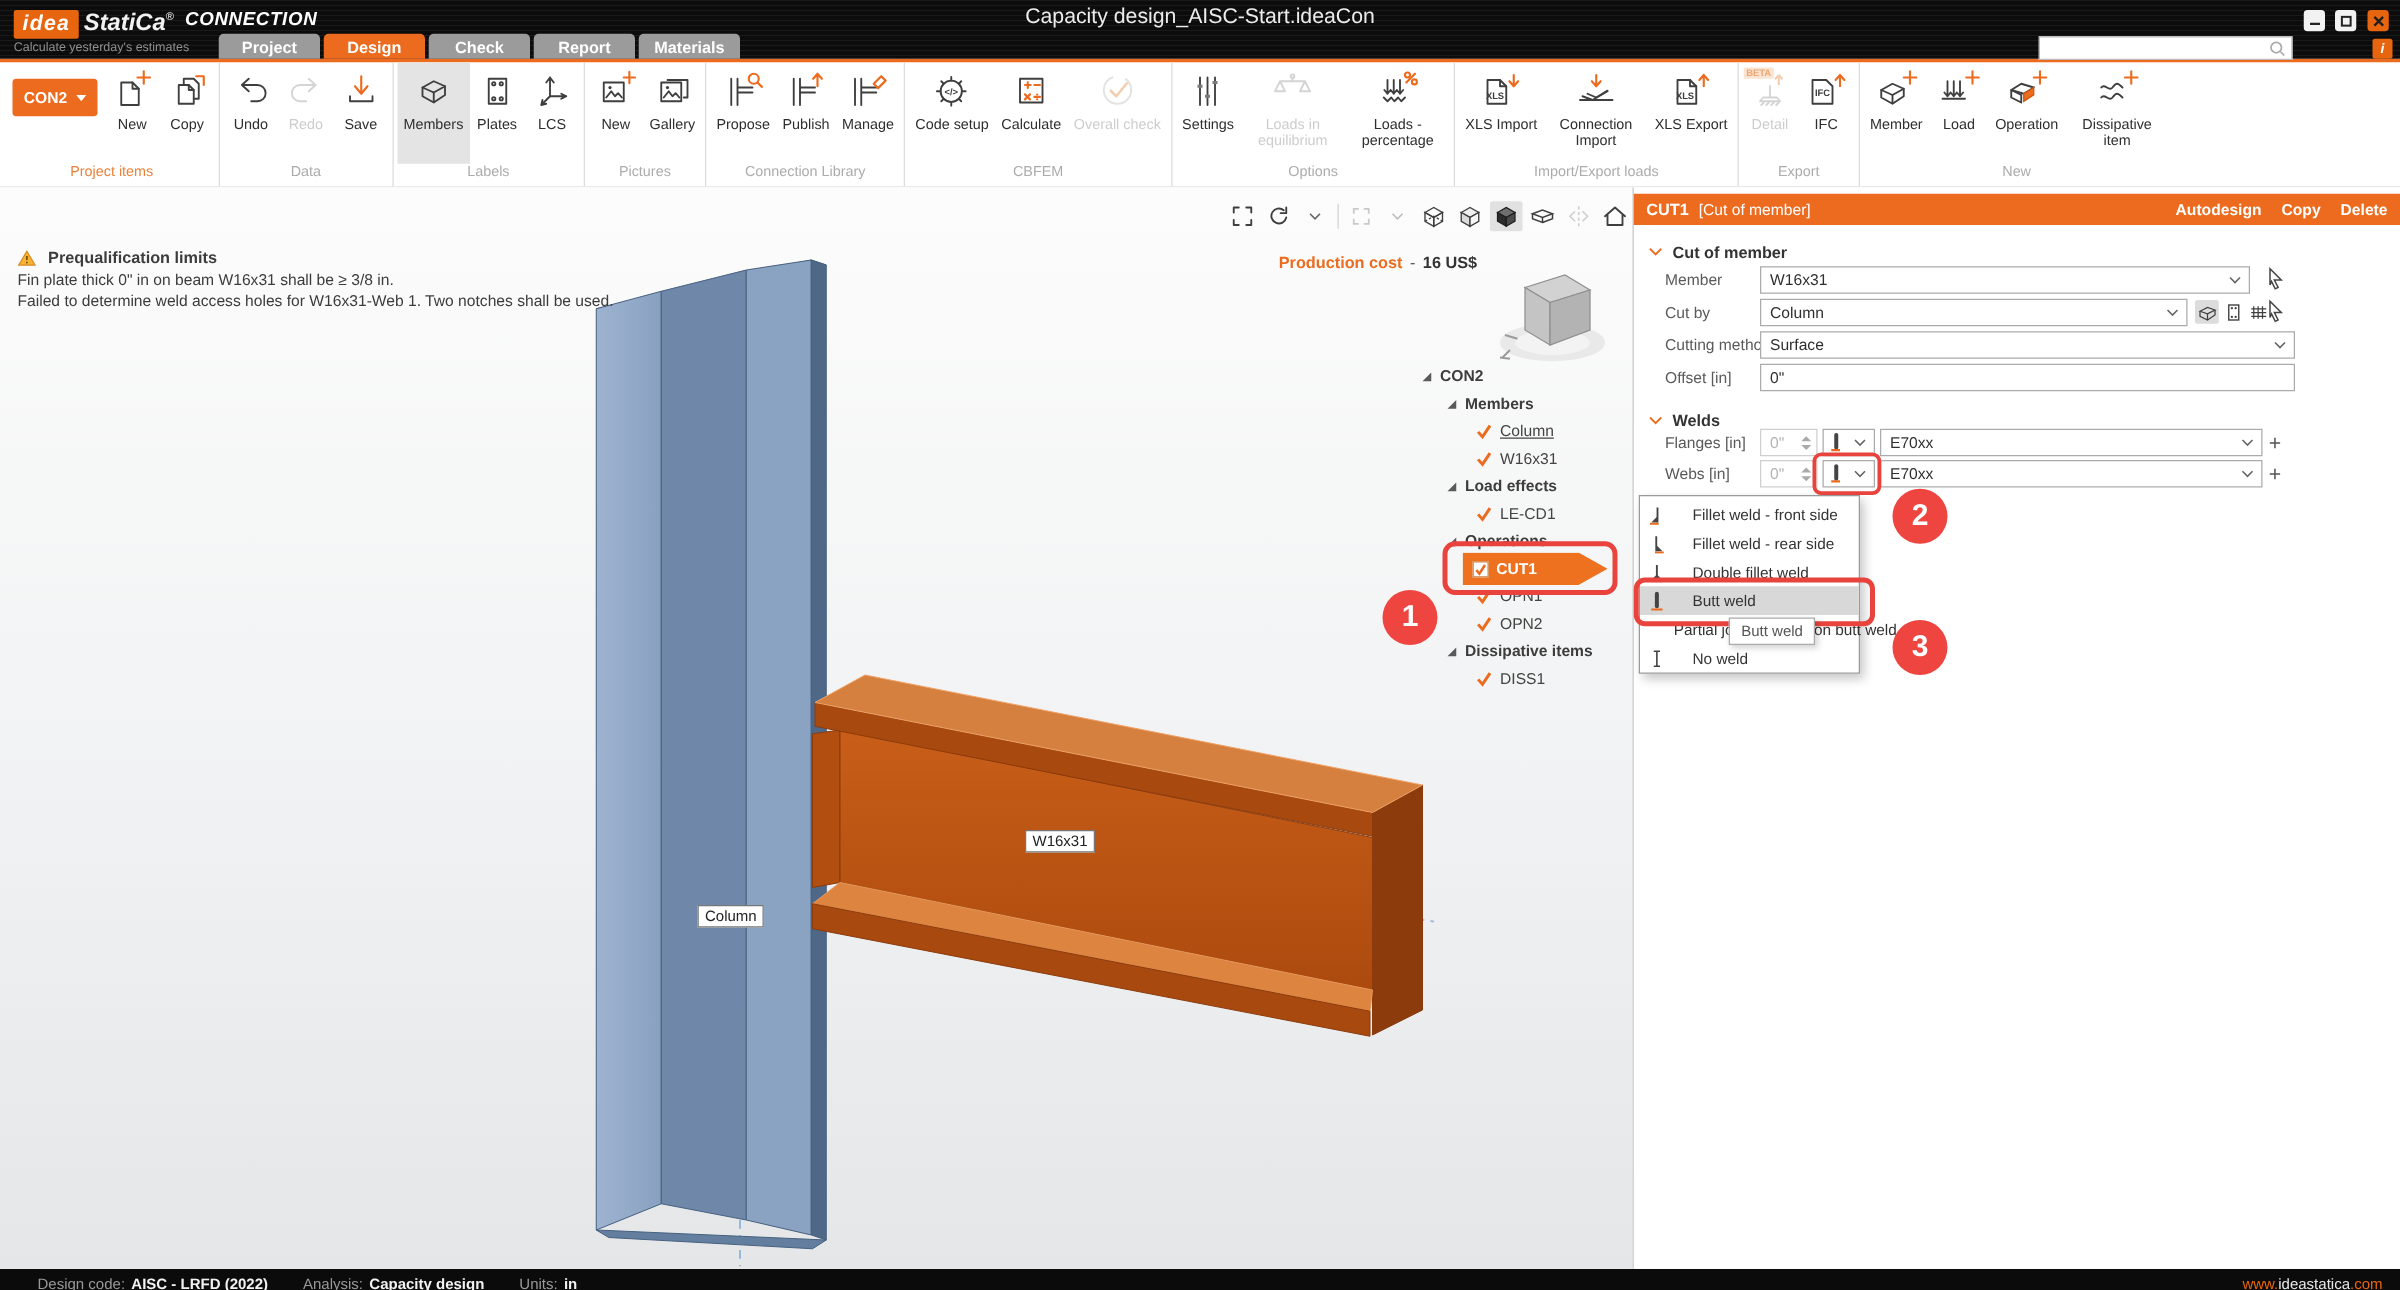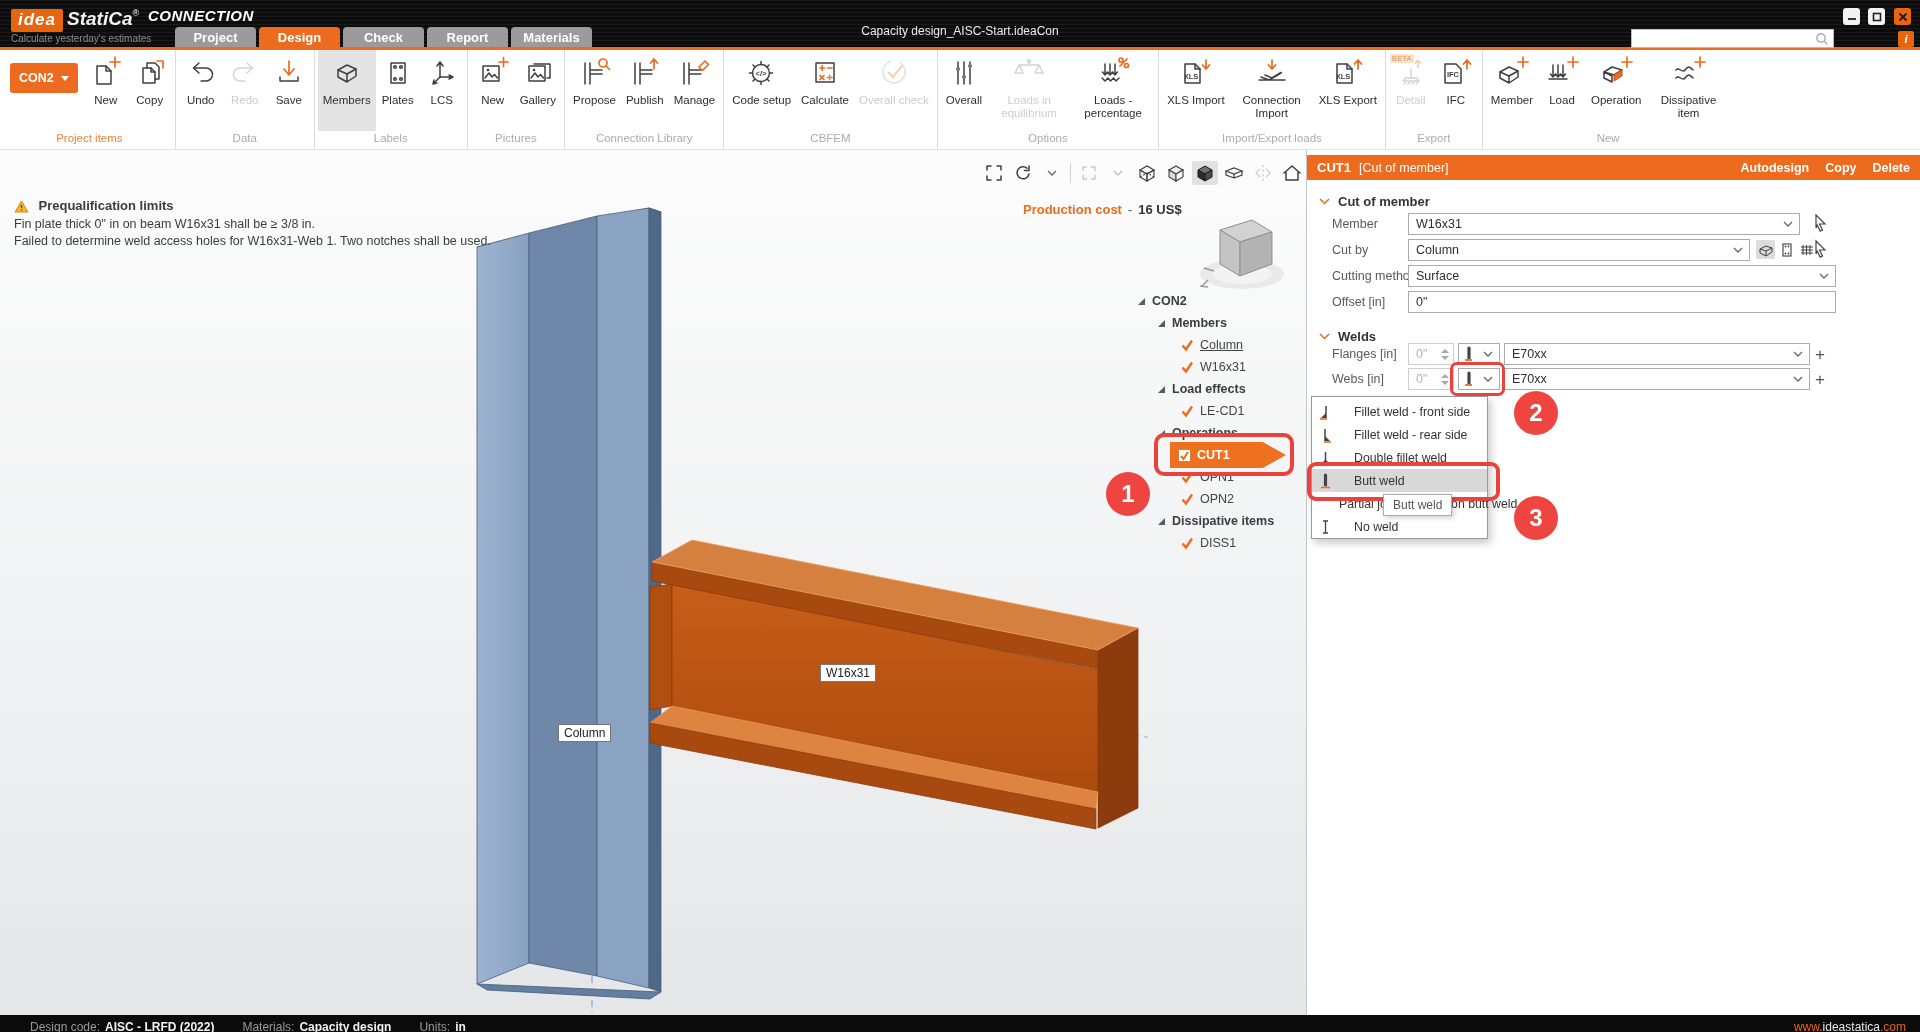--- a/index.html
+++ b/index.html
@@ -8,21 +8,21 @@
 
   
   #header{position:relative;height:47px;background:#0c0c0c;
     background-image:repeating-linear-gradient(180deg,rgba(255,255,255,.06) 0 1px,rgba(0,0,0,0) 1px 4px);color:#fff}
   .logo-box{display:inline-block;background:#E8650F;color:#fff;font-style:italic;font-weight:bold;
     font-size:17px;padding:1px 7px 2px;border-radius:2px;letter-spacing:1px}
   .logo-statica{font-style:italic;font-weight:bold;font-size:19px;color:#f2f2f2;margin-left:4px}
   .logo-reg{font-size:9px;vertical-align:top}
   #app-name{position:absolute;left:148px;top:7px;font-style:italic;font-weight:bold;font-size:15px;letter-spacing:.5px}
   #tagline{position:absolute;left:11px;top:33px;font-size:10px;color:#8f8f8f}
-  #window-title{position:absolute;left:0;right:0;top:24px;text-align:center;font-size:12px;color:#ececec}
+  #window-title{position:absolute;left:0;right:0;top:3px;text-align:center;font-size:17px;color:#ececec}
   #tabs{position:absolute;left:175px;bottom:0;display:flex;gap:3px}
   .tab{width:81px;height:20px;background:#9B9B9B;color:#fff;font-weight:bold;font-size:13px;
     display:flex;align-items:center;justify-content:center;border-radius:4px 4px 0 0;cursor:pointer}
   .tab.active{background:#EC6B1E}
   .winbtn{position:absolute;top:8px;width:17px;height:17px;border-radius:3px;background:#f2f2f2;
     display:flex;align-items:center;justify-content:center;cursor:pointer}
   .winbtn.close{background:#E8650F}
   #searchbox{position:absolute;right:86px;top:29px;width:203px;height:19px;background:#fff;border:1px solid #bbb;
     display:flex;align-items:center}
   #searchbox input{flex:1;border:none;outline:none;height:15px;font-size:12px;padding:0 4px;background:transparent}
@@ -373,21 +373,21 @@
 
   <div class="rgroup">
     <div class="rbody">
       <div class="rbtn">
         <span class="ric">
           <svg width="34" height="34">
               <path class="s" d="M11 6v22M17 6v22M23 6v22"></path>
               <path d="M9 13h4M15 21h4M21 10h4" stroke="#7a7a7a" stroke-width="2.4"></path>
             </svg>
         </span>
-          <span class="rtxt">Overall</span>
+          <span class="rtxt">Settings</span>
       </div>
       <div class="rbtn dis">
         <span class="ric">
           <svg width="44" height="34">
               <path class="g" d="M22 6v3M12 9h20M12 9l-4 8h8zM32 9l-4 8h8z"></path>
               <circle class="g" cx="22" cy="5" r="1.5"></circle>
             </svg>
         </span>
           <span class="rtxt">Loads in equilibrium</span>
       </div>
@@ -925,18 +925,18 @@
 
     <div class="red-rect" style="left:143px;top:212px;width:55px;height:34px;border-width:3.5px;border-radius:7px;z-index:6"></div>
     <div class="red-rect" style="left:0px;top:312px;width:193px;height:39px;border-radius:9px;z-index:6"></div>
     <div class="badge" style="left:207px;top:241px;z-index:8">2</div>
     <div class="badge" style="left:207px;top:346px;z-index:8">3</div>
   </div>
 </div>
 
 <div id="statusbar">
   <span class="sb-item"><span>Design code:</span><b>AISC - LRFD (2022)</b></span>
-  <span class="sb-item"><span>Materials:</span><b>Capacity design</b></span>
+  <span class="sb-item"><span>Analysis:</span><b>Capacity design</b></span>
   <span class="sb-item"><span>Units:</span><b>in</b></span>
   <span id="website">
     <span class="ww">www.</span><span class="wd">ideastatica</span><span class="ww">.com</span>
   </span>
 </div>
 
 </body></html>

